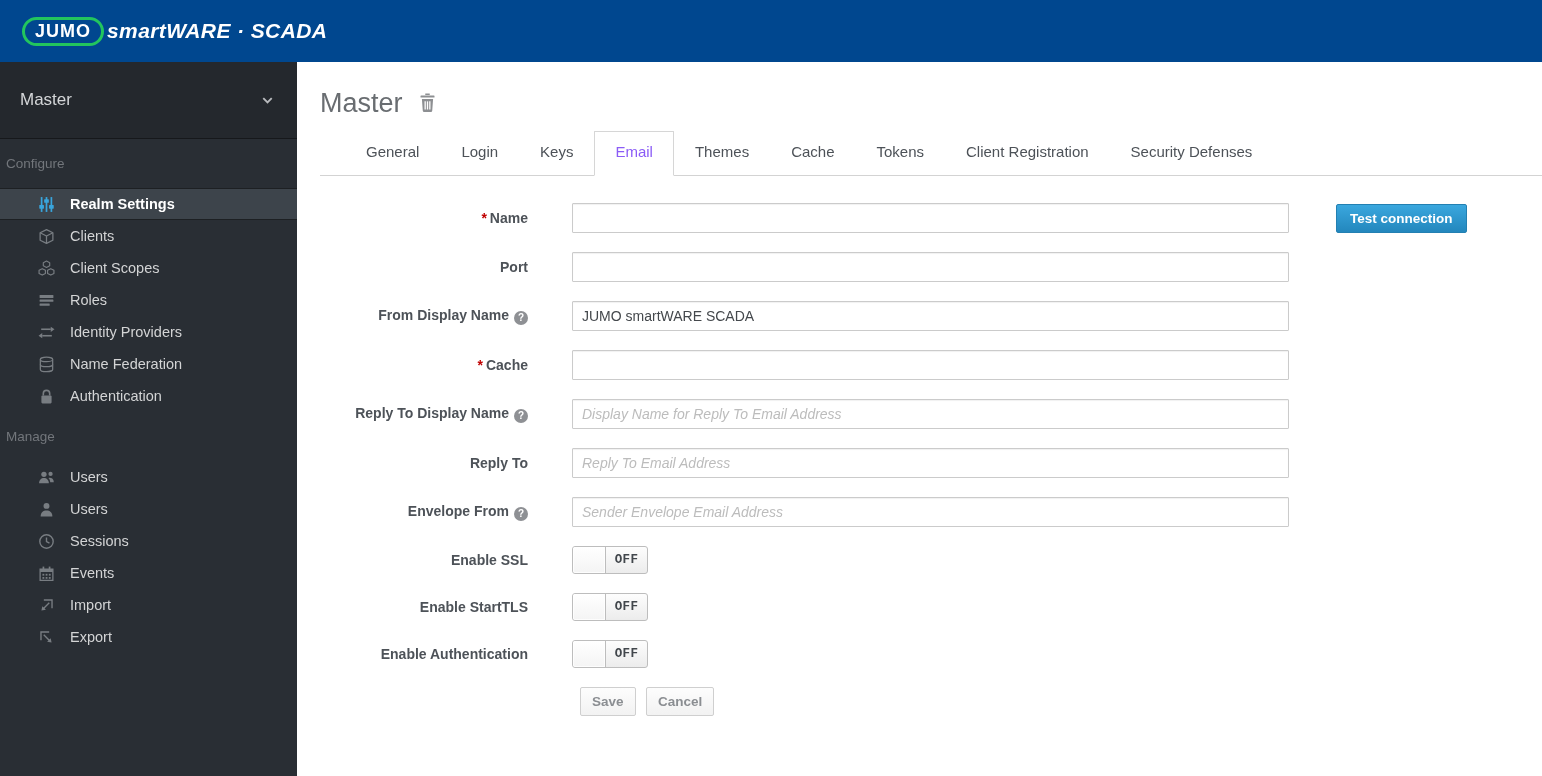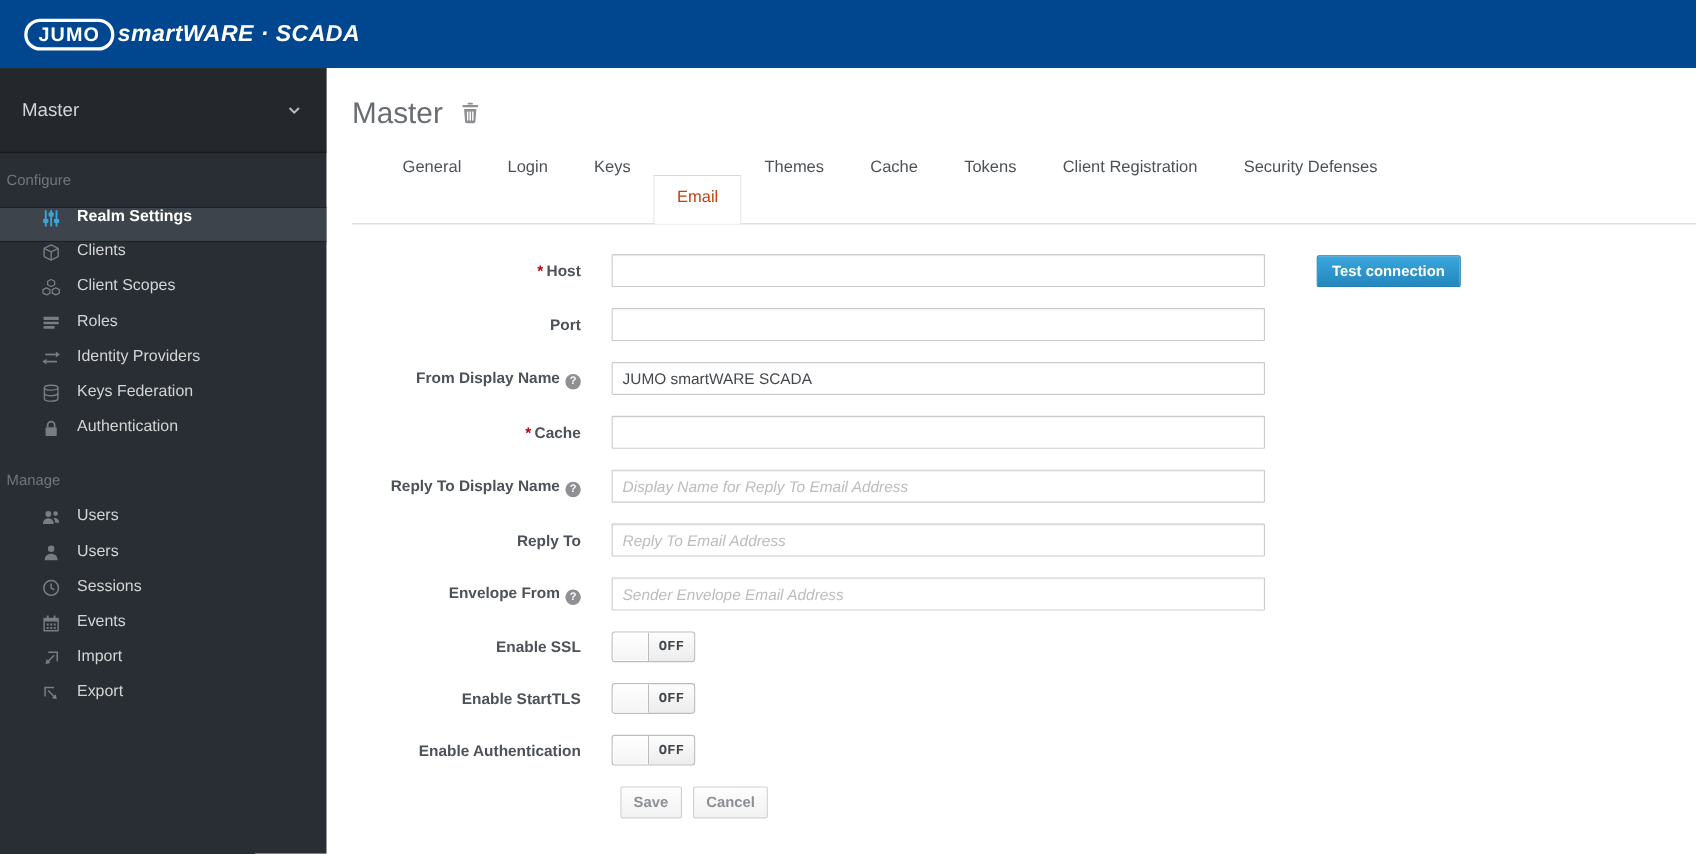--- a/index.html
+++ b/index.html
@@ -5,21 +5,21 @@
   * { margin:0; padding:0; box-sizing:border-box; }
   html,body { width:1542px; height:776px; overflow:hidden; }
   body { font-family:"Liberation Sans", sans-serif; background:#fff; }
 
   
   .app-header {
     height:62px; background:#00478f; display:flex; align-items:center;
     padding-left:22px;
   }
   .logo-oval {
-    display:inline-block; border:3px solid #ffffff; border-radius:17px;
+    display:inline-block; border:3px solid #22c55e; border-radius:17px;
     color:#fff; font-weight:bold; font-size:18px; letter-spacing:1px;
     padding:2px 10px 3px; line-height:1;
   }
   .brand {
     color:#fff; font-style:italic; font-weight:600; font-size:21px;
     margin-left:3px; letter-spacing:0.4px;
   }
 
   
   .sidebar {
@@ -30,21 +30,21 @@
     height:77px; background:#24282d; border-bottom:1px solid #16181b;
     display:flex; align-items:center; padding:0 22px 0 20px; cursor:pointer;
   }
   .realm-selector .realm-name { color:#d4d6d8; font-size:17px; flex:1; }
   .realm-selector .chev { color:#b8babd; width:15px; height:15px; display:inline-flex; }
   .section-label {
     color:#72767b; font-size:13.5px; margin:15px 20px 14px 6px;
     line-height:20px;
   }
   .nav-item {
-    height:32px; display:flex; padding-left:37px;
+    height:32px; display:flex; align-items:center; padding-left:37px;
     cursor:pointer;
   }
   .nav-item .nav-icon {
     width:18px; height:18px; margin-right:15px; color:#787d82;
     display:inline-flex; align-items:center; justify-content:center; flex:none;
   }
   .nav-item .nav-label { color:#d3d4d5; font-size:14.5px; }
   .nav-item.active {
     background:#3d444b; border-top:1px solid #1d2023; border-bottom:1px solid #1d2023;
   }
@@ -68,39 +68,39 @@
   .tabs {
     display:flex; border-bottom:1px solid #d3d3d3; margin-top:12px;
     padding-left:25px; margin-right:0;
   }
   .tab {
     padding:11px 20px 15px; font-size:15px; color:#4d5258; cursor:pointer;
     border:1px solid transparent; margin-bottom:-1px; text-decoration:none;
     white-space:nowrap;
   }
   .tab.active {
-    color:#c2410c; background:#fff; border:1px solid #d6d6d6;
-    border-bottom:1px solid #fff; border-radius:1px 1px 0 0;margin-top:28px;
+    color:#8b5cf6; background:#fff; border:1px solid #d6d6d6;
+    border-bottom:1px solid #fff; border-radius:1px 1px 0 0;
   }
 
   
   .email-form { margin-top:27px; }
   .form-row { display:flex; align-items:center; margin-bottom:19px; }
   .row-label {
     width:208px; text-align:right; font-size:14px; font-weight:600;
     color:#4d5258; line-height:16px; flex:none;
   }
   .req { color:#c00000; margin-right:3px; }
   .help {
     display:inline-block; width:14px; height:14px; border-radius:50%;
     background:#8e9094; color:#fff; font-size:10px; font-weight:bold;
     line-height:14px; text-align:center; margin-left:5px; vertical-align:-1px;
     cursor:help;
   }
-  .row-field { margin-left:28px; width:594px; flex:none; }
+  .row-field { margin-left:44px; width:717px; flex:none; }
   .text-input {
     width:100%; height:30px; border:1px solid #cbcbcb; border-radius:1px;
     padding:0 9px; font-size:14px; color:#44484c;
     font-family:"Liberation Sans", sans-serif;
     box-shadow:inset 0 1px 1px rgba(0,0,0,0.06);
   }
   .text-input::placeholder { color:#bcbcbc; font-style:italic; opacity:1; }
   .btn-primary {
     margin-left:47px; padding:6px 13px; font-size:13.5px; font-weight:bold;
     color:#fff; background:linear-gradient(to bottom,#3aa7de,#2387bd);
@@ -216,21 +216,21 @@
       </div>
 
       <div class="nav-item">
         <span class="nav-icon">
           <svg viewBox="0 0 16 16" fill="none" stroke="currentColor" stroke-width="1.2">
               <ellipse cx="8" cy="3.2" rx="5.8" ry="2.1"></ellipse>
               <path d="M2.2 3.2 V8 c0 1.15 2.6 2.1 5.8 2.1 s5.8 -0.95 5.8 -2.1 V3.2"></path>
               <path d="M2.2 8 v4.6 c0 1.15 2.6 2.1 5.8 2.1 s5.8 -0.95 5.8 -2.1 V8"></path>
             </svg>
         </span>
-        <span class="nav-label">Keys Federation</span>
+        <span class="nav-label">Name Federation</span>
       </div>
 
       <div class="nav-item">
         <span class="nav-icon">
           <svg viewBox="0 0 16 16">
               <path d="M5 7 V5.2 a3 3 0 0 1 6 0 V7" fill="none" stroke="currentColor" stroke-width="1.5"></path>
               <rect x="3.2" y="7" width="9.6" height="7.5" rx="1" fill="currentColor"></rect>
             </svg>
         </span>
         <span class="nav-label">Authentication</span>
@@ -339,21 +339,21 @@
       <a class="tab">Themes</a>
       <a class="tab">Cache</a>
       <a class="tab">Tokens</a>
       <a class="tab">Client Registration</a>
       <a class="tab">Security Defenses</a>
     </div>
 
     <form class="email-form">
 
       <div class="form-row">
-        <label class="row-label"><span class="req">*</span><span>Host</span></label>
+        <label class="row-label"><span class="req">*</span><span>Name</span></label>
         <div class="row-field"><input class="text-input" value="" style=""></div>
         <button class="btn-primary">Test connection</button>
       </div>
 
       <div class="form-row">
         <label class="row-label"><span>Port</span></label>
         <div class="row-field"><input class="text-input" value="" style=""></div>
       </div>
 
       <div class="form-row">

